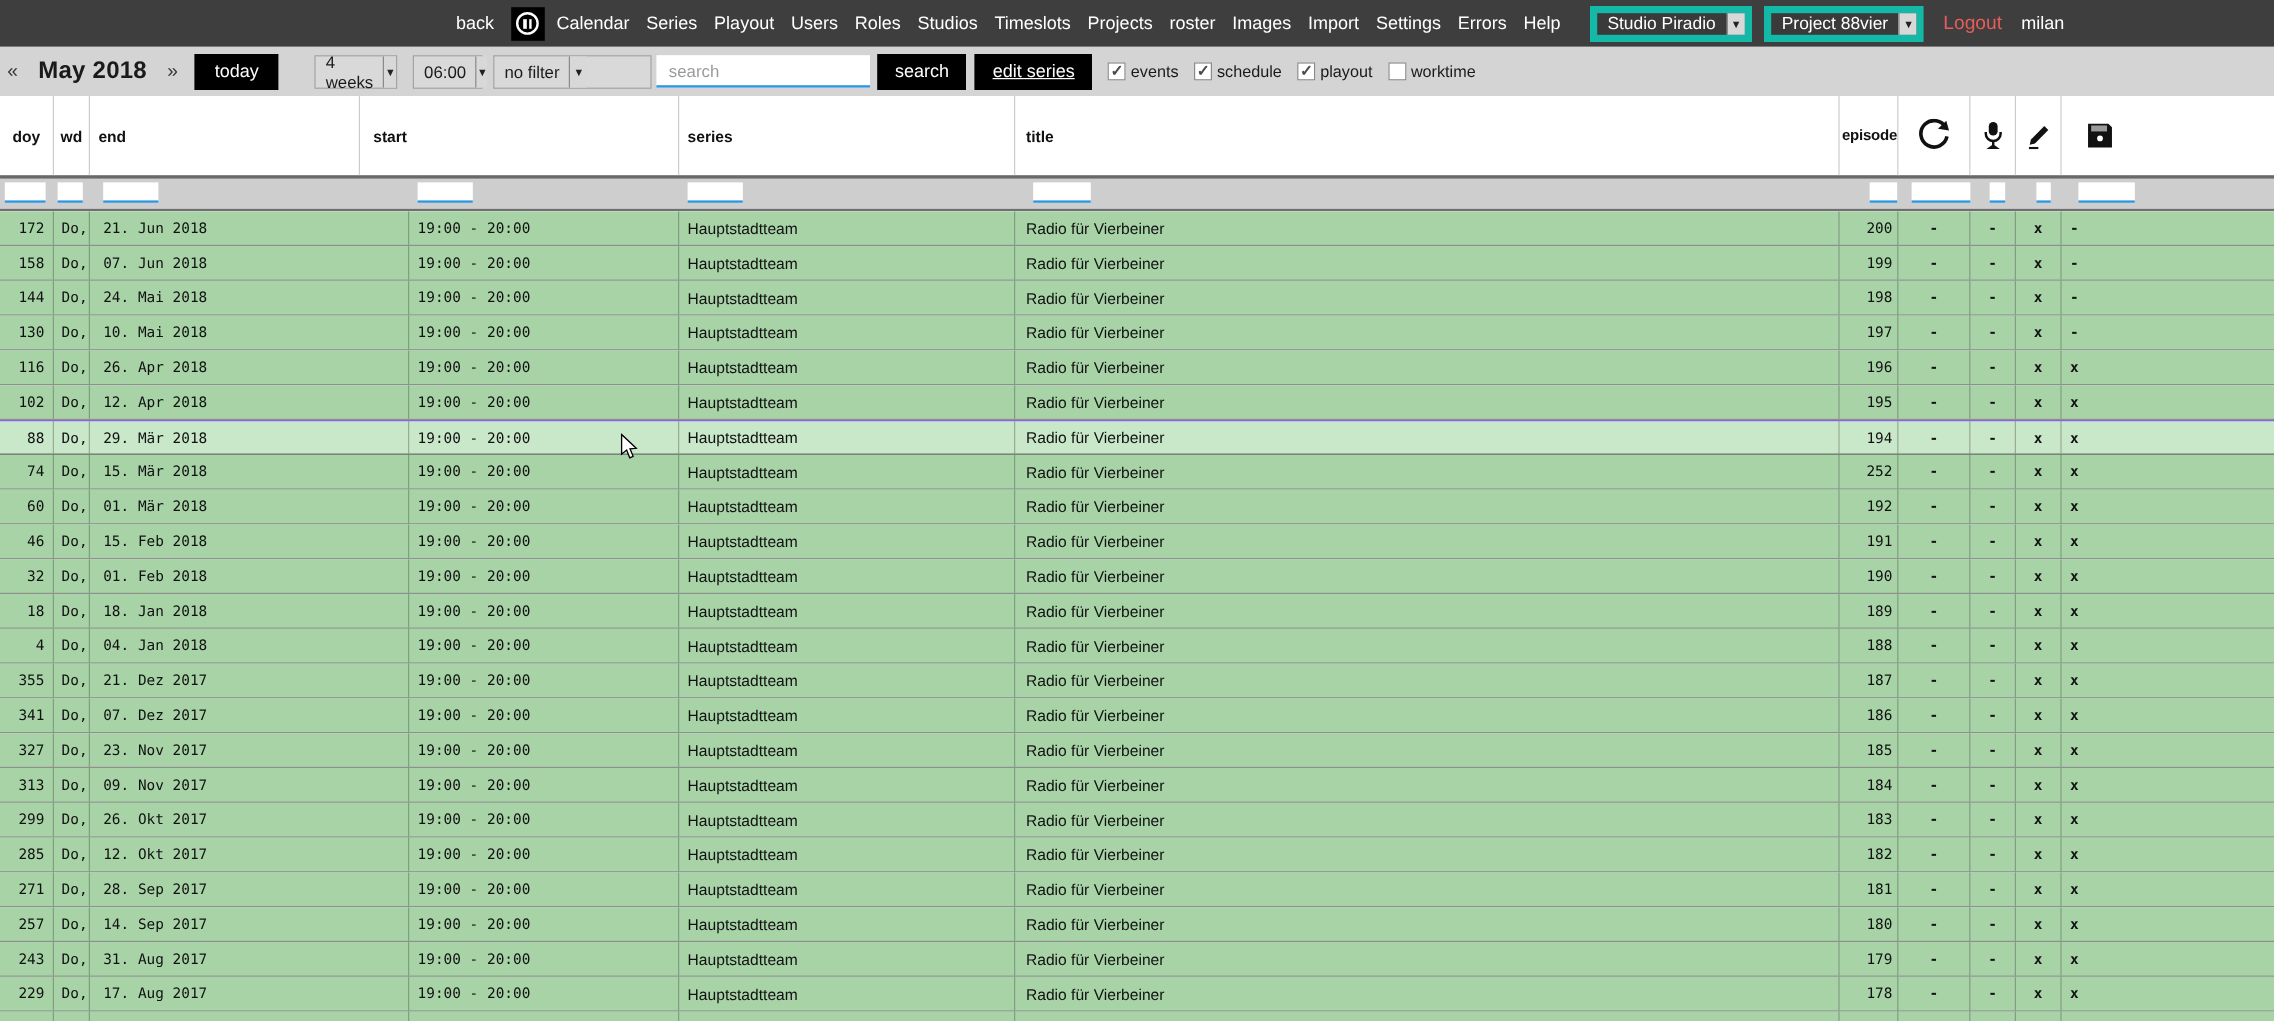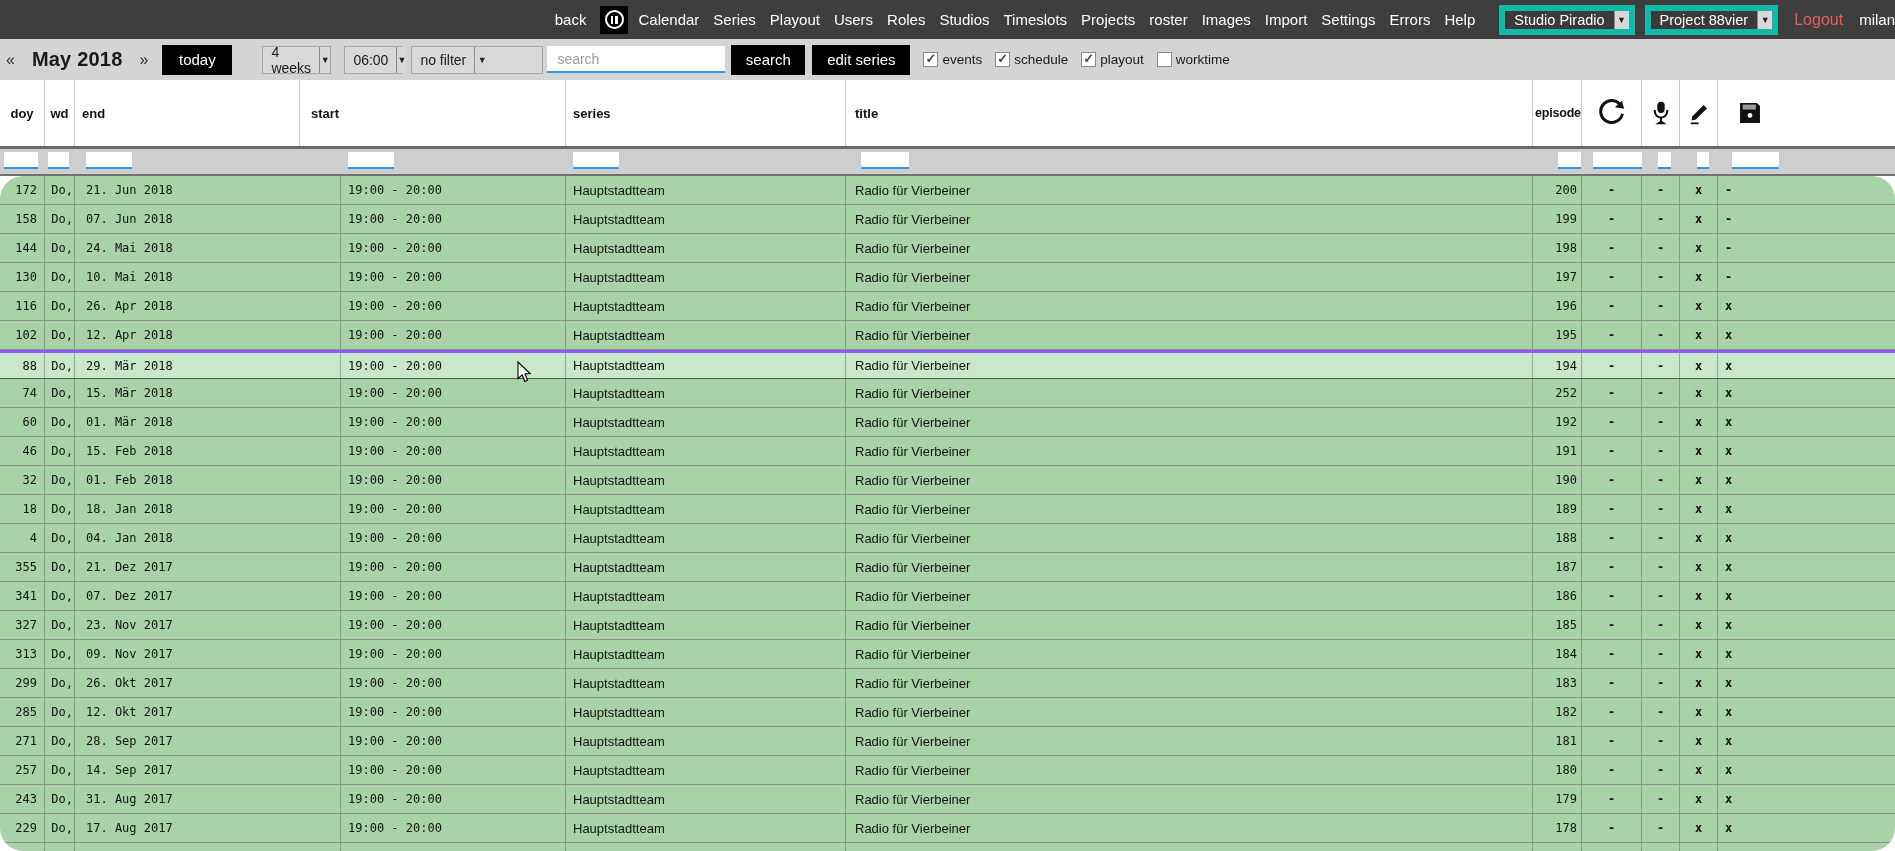--- a/index.html
+++ b/index.html
@@ -2,21 +2,21 @@
 <html><head>
 <meta charset="utf-8">
 <style>
   * { box-sizing: border-box; }
   html,body { margin:0; padding:0; background:#fff; }
   body { font-family:"Liberation Sans", sans-serif; }
   .app { position:relative; width:1895px; height:851px; overflow:hidden; background:#fff; }
 
   
   .nav { height:39px; background:#3e3e3e; display:flex; align-items:center;
-         padding-left:380px; color:#fff; font-size:15px; white-space:nowrap;justify-content:flex-end; }
+         padding-left:380px; color:#fff; font-size:15px; white-space:nowrap; }
   .nav-item { margin-right:14px; cursor:pointer; }
   .logo { width:28px; height:28px; background:#000; display:flex; align-items:center;
           justify-content:center; margin:0 10px 0 0; flex:none; }
   .logo-circle { width:19px; height:19px; border:2px solid #fff; border-radius:50%;
                  display:flex; align-items:center; justify-content:center; gap:2px; }
   .logo-circle i { width:2.5px; height:8px; background:#fff; display:block; }
   .nav-select { height:30px; background:#3a3a3a; border:6px solid #14b8a6; display:flex;
                 align-items:stretch; font-size:14.5px; margin-left:10px; cursor:pointer; }
   .nav-select .txt { padding:0 9px; display:flex; align-items:center; }
   .arrow-strip { width:15px; background:#d8d8d8; border-left:1px solid #8a8a8a;
@@ -38,21 +38,21 @@
                align-items:stretch; font-size:14px; cursor:pointer; }
   .tb-select .txt { padding:0 8px; display:flex; align-items:center; }
   .sel-range { width:69px; margin-left:30px; }
   .sel-time  { width:58px; margin-left:13px; }
   .sel-filter{ width:132px; margin-left:9px; }
   .search-input { width:178px; height:27px; margin-left:4px; border:none;
                   border-bottom:2px solid #2e97e2; background:#fff; padding:0 10px;
                   font-size:14px; font-family:"Liberation Sans",sans-serif; color:#222; }
   .search-input::placeholder { color:#9a9a9a; }
   .btn-search { width:74px; margin-left:6px; }
-  .btn-edit   { width:98px; margin-left:7px; }
+  .btn-edit   { width:98px; margin-left:7px;text-decoration:underline; }
   .toggle { display:flex; align-items:center; margin-left:13px; cursor:pointer; }
   .cb { width:15px; height:15px; background:#fff; border:1px solid #8a8a8a; display:flex;
         align-items:center; justify-content:center; flex:none; }
   .cb .tick { display:none; color:#4a4a4a; font-size:13px; font-weight:bold; line-height:1;
               margin-top:-2px; }
   .toggle.checked .cb .tick { display:block; }
   .toggle .lbl { margin-left:4px; font-size:13.5px; color:#1a1a1a; }
 
   
   .thead { height:66px; background:#fff; display:flex; font-weight:bold; font-size:13px;
@@ -71,25 +71,25 @@
 
   .sepline-a { height:3px; background:#696969; }
   .sepline-b { height:2px; background:#707070; }
 
   .filter-row { height:25px; background:#cecece; display:flex; }
   .fcell { height:100%; }
   .finput { height:17px; margin-top:3px; border:none; border-bottom:2px solid #2e97e2;
             background:#fff; display:block; padding:0 2px; font-size:11px;
             font-family:"DejaVu Sans Mono",monospace; }
 
-  .tbody { height:675px; overflow:hidden;border-radius:23px; }
+  .tbody { height:675px; overflow:hidden; }
   .row { height:29px; display:flex; background:#a7d3a7; border-bottom:1px solid #8f8f8f;
          font-size:12px; font-family:"DejaVu Sans Mono",monospace; color:#111;
          cursor:pointer; }
-  .row.hl { background:#c9e8c9; border-top:3px solid #8b5cf6; border-bottom:1px solid #555; }
+  .row.hl { background:#c9e8c9; border-top:1px solid #8b5cf6; border-bottom:1px solid #555; }
   .cell { display:flex; align-items:center; border-right:1px solid rgba(70,70,70,.38);
           height:100%; overflow:hidden; }
   .cell.c-doy { justify-content:flex-end; padding-right:7px; }
   .cell.c-wd  { justify-content:flex-end; padding-right:1px; }
   .cell.c-start { padding-left:11px; }
   .cell.c-end   { padding-left:7px; }
   .cell.c-series{ padding-left:7px;  font-family:"Liberation Sans",sans-serif; font-size:13px; }
   .cell.c-title { padding-left:9px;  font-family:"Liberation Sans",sans-serif; font-size:13px; }
   .cell.c-episode { justify-content:flex-end; padding-right:4px; }
   .cell.c-rerun,.cell.c-mic,.cell.c-pencil { justify-content:center; font-weight:bold; }

